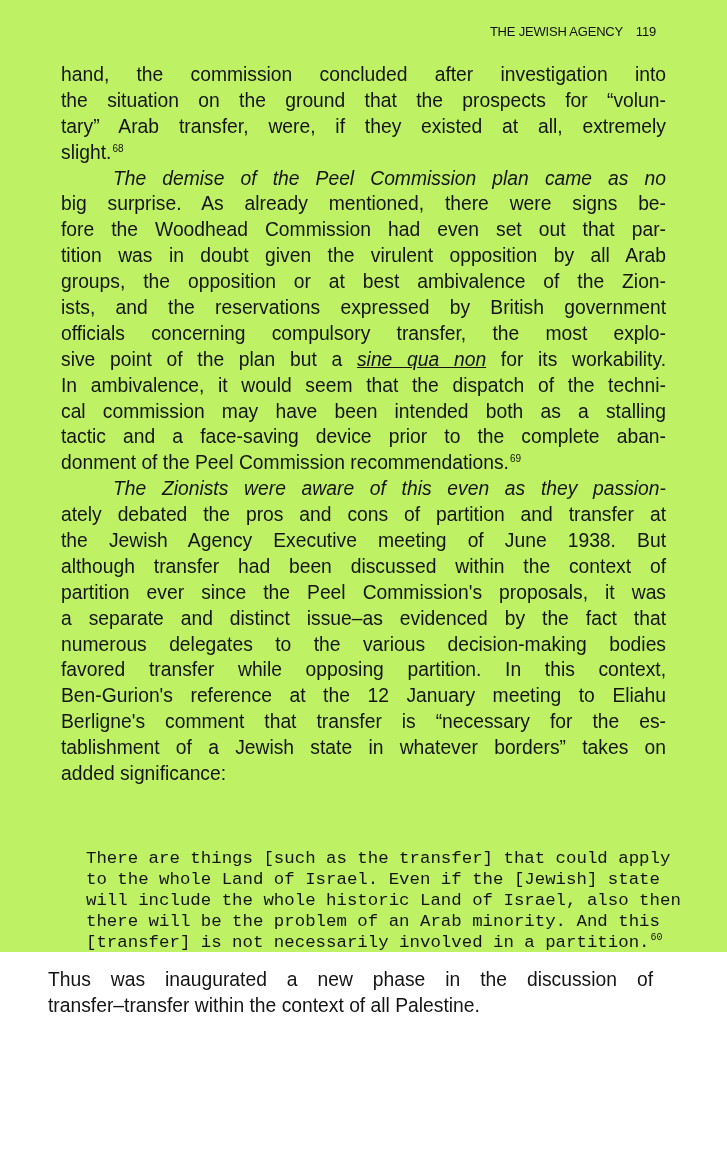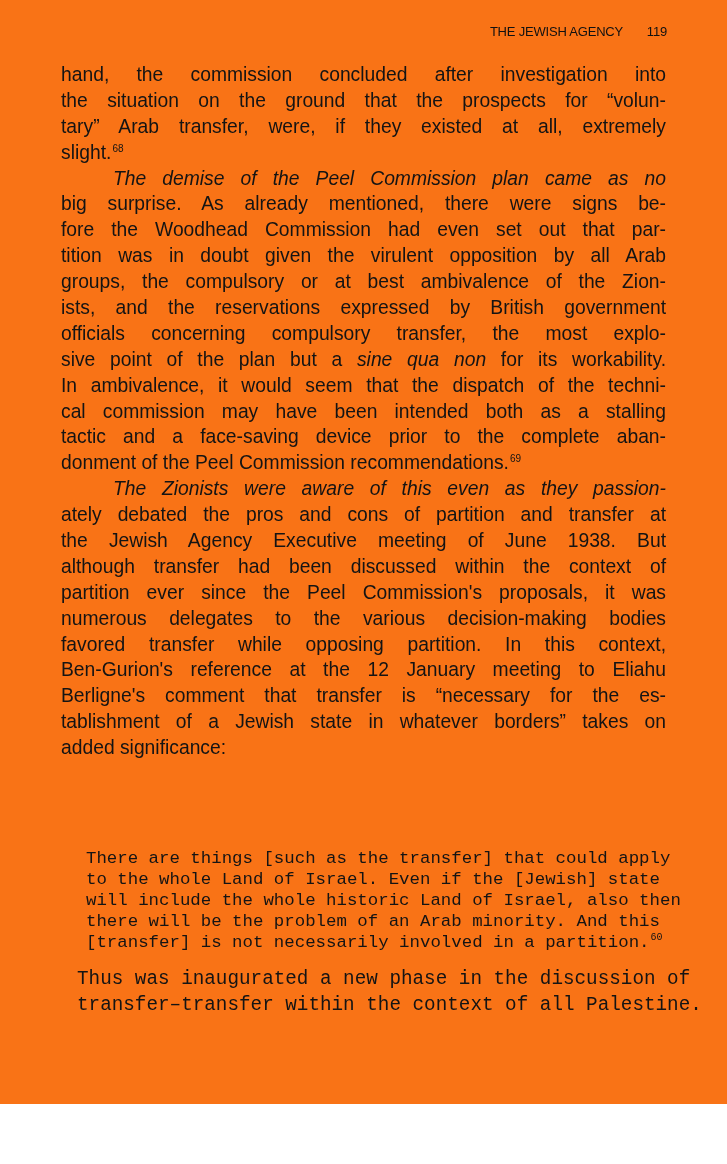--- a/index.html
+++ b/index.html
@@ -1,46 +1,46 @@
 <!DOCTYPE html>
 <html><head>
 <meta charset="utf-8">
 <style>
   html, body { margin: 0; padding: 0; background: #ffffff; }
   body { width: 727px; height: 1164px; position: relative; overflow: hidden; color: #161616; }
-  .page { position: absolute; left: 0; top: 0; width: 727px; height: 1104px; background: #f97316; }
+  .page { position: absolute; left: 0; top: 0; width: 727px; height: 952px; background: #bef264; }
   .running-head {
     position: absolute; top: 24px; left: 440px; width: 227px; height: 20px;
     font-family: "Liberation Sans", sans-serif; font-size: 13px; letter-spacing: -0.2px;
     color: #111;
   }
   .running-head .title { position: absolute; right: 44px; top: 0; white-space: nowrap; }
-  .running-head .folio { position: absolute; right: 0; top: 0; white-space: nowrap; }
+  .running-head .folio { position: absolute; right: 11px; top: 0; white-space: nowrap; }
   .body-text {
     position: absolute; left: 61px; top: 62px; width: 605px;
     font-family: "Liberation Sans", sans-serif; font-size: 19.3px; line-height: 25.9px;
     color: #141414;
   }
   .line {
     display: block; height: 25.9px; white-space: nowrap;
     text-align: justify; text-align-last: justify;
   }
   .line.last { text-align-last: left; }
   .line.indent { padding-left: 52px; font-style: italic; }
   sup.note { font-size: 10px; vertical-align: 0; position: relative; top: -7px; margin-left: 1px; }
-  em { font-style: italic; }
+  em { font-style: italic; text-decoration: underline; }
   .block-quote {
     position: absolute; left: 86px; top: 849px; width: 552px;
     font-family: Liberation Mono, monospace; font-size: 17.4px; line-height: 20.9px;
     color: #141414;
   }
   .block-quote .line { height: 20.9px; }
   .closing {
-    position: absolute; left: 77px; top: 967px; width: 605px;
-    font-family: Liberation Mono, monospace; font-size: 19.3px; line-height: 25.9px;
+    position: absolute; left: 48px; top: 967px; width: 605px;
+    font-family: Liberation Sans, sans-serif; font-size: 19.3px; line-height: 25.9px;
     color: #141414;
   }
 </style>
 </head>
 <body>
 
 <div class="page">
 
   <div class="running-head">
     <span class="title">THE JEWISH AGENCY</span>
@@ -51,34 +51,35 @@
 
     <span class="line">hand, the commission concluded after investigation into</span>
     <span class="line">the situation on the ground that the prospects for “volun-</span>
     <span class="line">tary” Arab transfer, were, if they existed at all, extremely</span>
     <span class="line last"><span>slight.</span><sup class="note">68</sup></span>
 
     <span class="line indent">The demise of the Peel Commission plan came as no</span>
     <span class="line">big surprise.  As already mentioned, there were signs be-</span>
     <span class="line">fore the Woodhead Commission had even set out that par-</span>
     <span class="line">tition was in doubt given the virulent opposition by all Arab</span>
-    <span class="line">groups, the compulsory or at best ambivalence of the Zion-</span>
+    <span class="line">groups, the opposition or at best ambivalence of the Zion-</span>
     <span class="line">ists, and the reservations expressed by British government</span>
     <span class="line">officials concerning compulsory transfer, the most explo-</span>
     <span class="line"><span>sive point of the plan but a </span><em>sine qua non</em><span> for its workability.</span></span>
     <span class="line">In ambivalence, it would seem that the dispatch of the techni-</span>
     <span class="line">cal commission may have been intended both as a stalling</span>
     <span class="line">tactic and a face-saving device prior to the complete aban-</span>
     <span class="line last"><span>donment of the Peel Commission recommendations.</span><sup class="note">69</sup></span>
 
     <span class="line indent">The Zionists were aware of this even as they passion-</span>
     <span class="line">ately debated the pros and cons of partition and transfer at</span>
     <span class="line">the Jewish Agency Executive meeting of June 1938.  But</span>
     <span class="line">although transfer had been discussed within the context of</span>
     <span class="line">partition ever since the Peel Commission's proposals, it was</span>
+    <span class="line">a separate and distinct issue–as evidenced by the fact that</span>
     <span class="line">numerous delegates to the various decision-making bodies</span>
     <span class="line">favored transfer while opposing partition. In this context,</span>
     <span class="line">Ben-Gurion's reference at the 12 January meeting to Eliahu</span>
     <span class="line">Berligne's comment that transfer is “necessary for the es-</span>
     <span class="line">tablishment of a Jewish state in whatever borders” takes on</span>
     <span class="line last">added significance:</span>
   </div>
 
   <div class="block-quote">
     <span class="line last">There are things [such as the transfer] that could apply</span>

